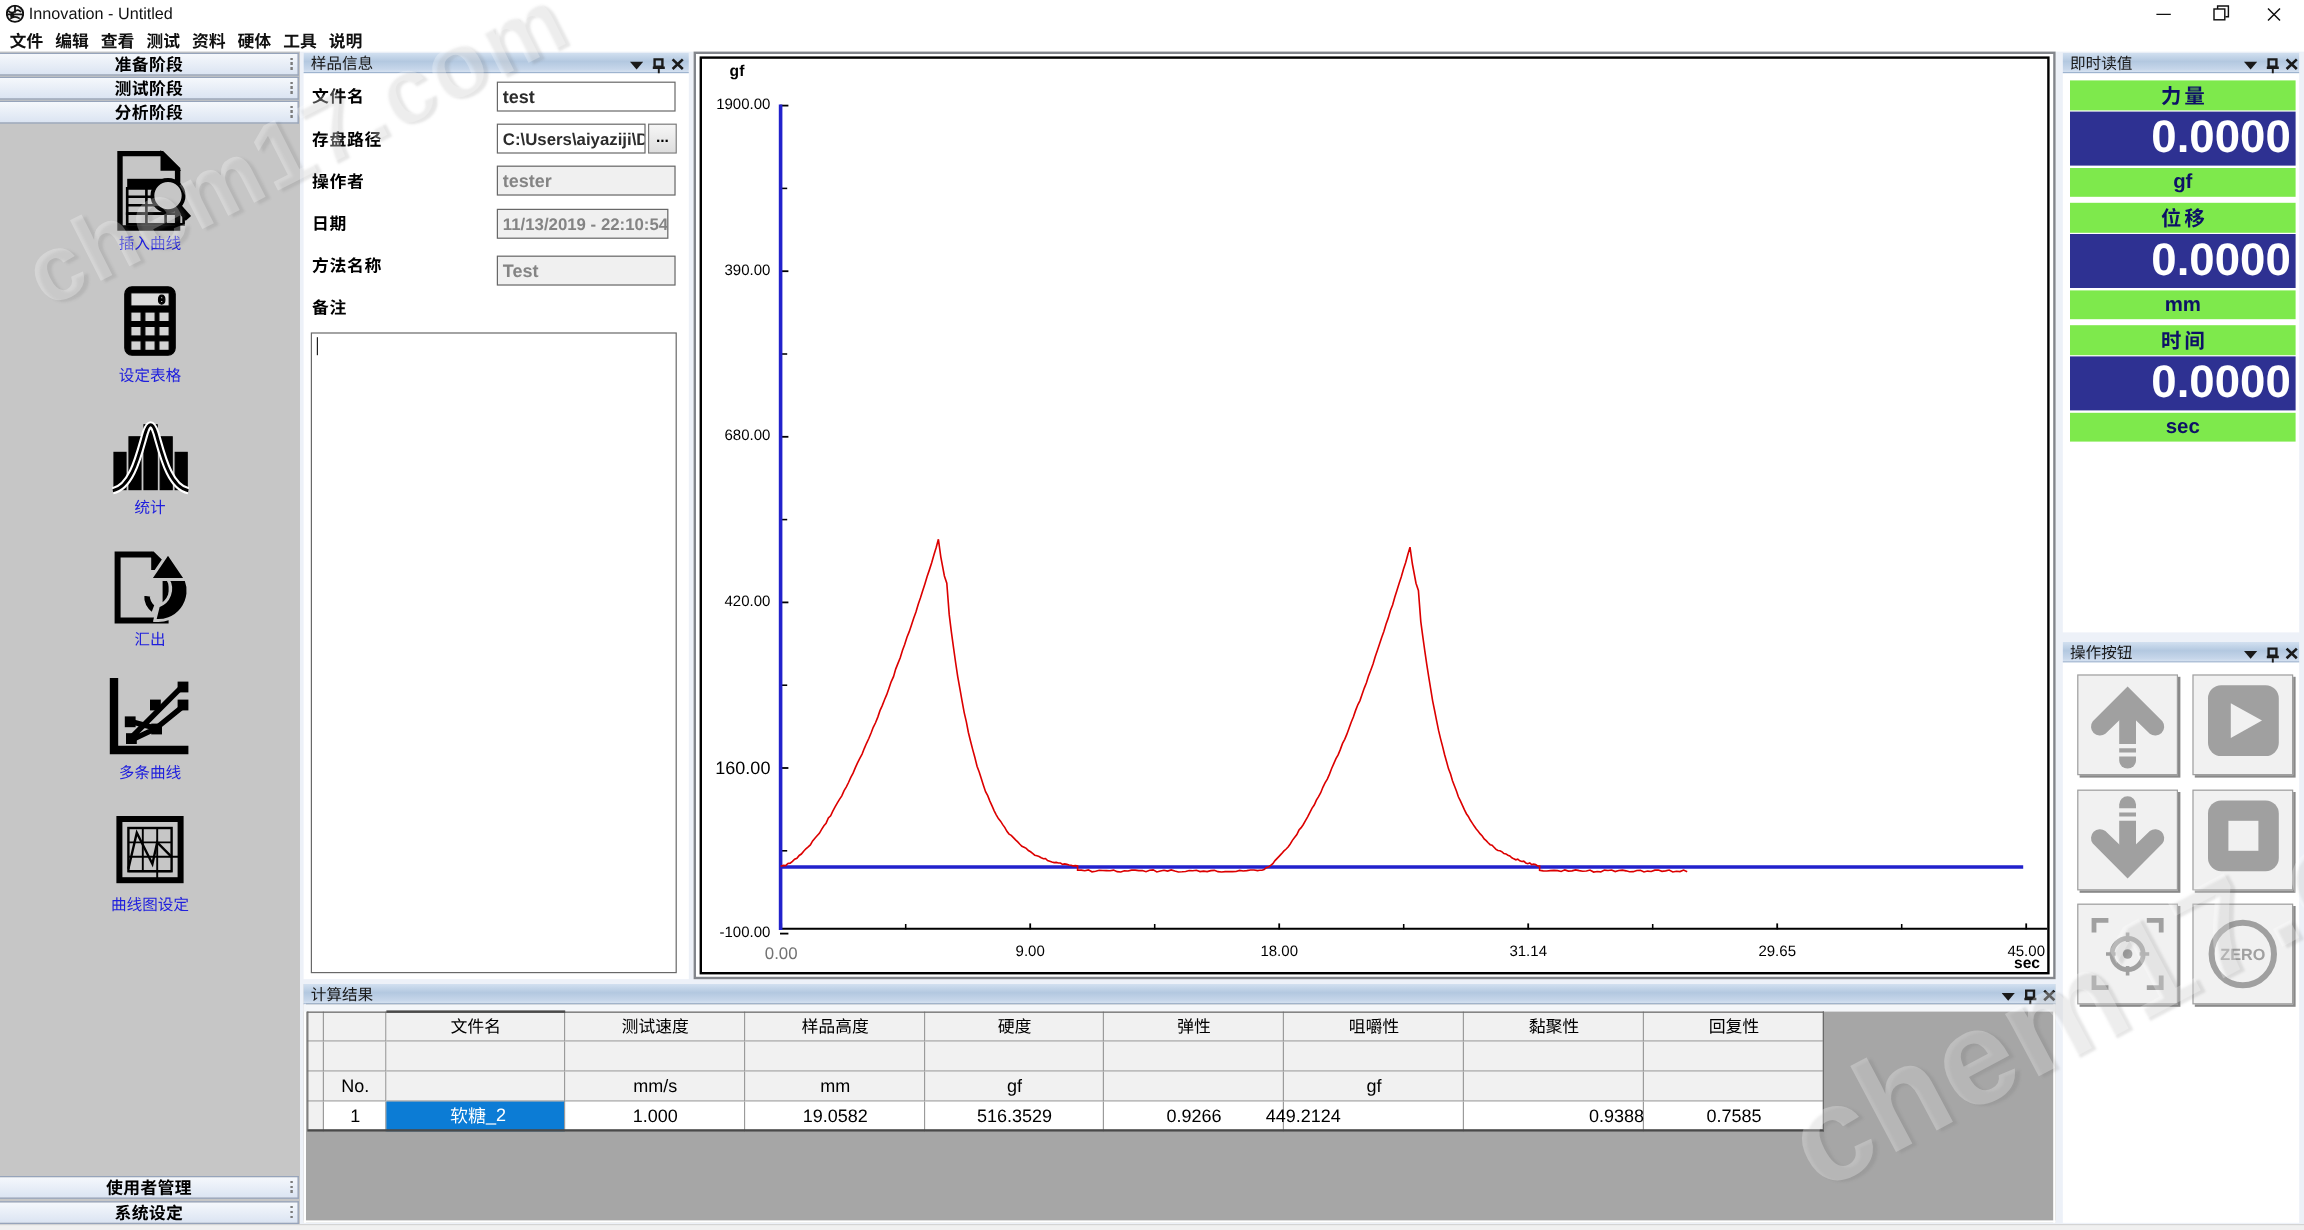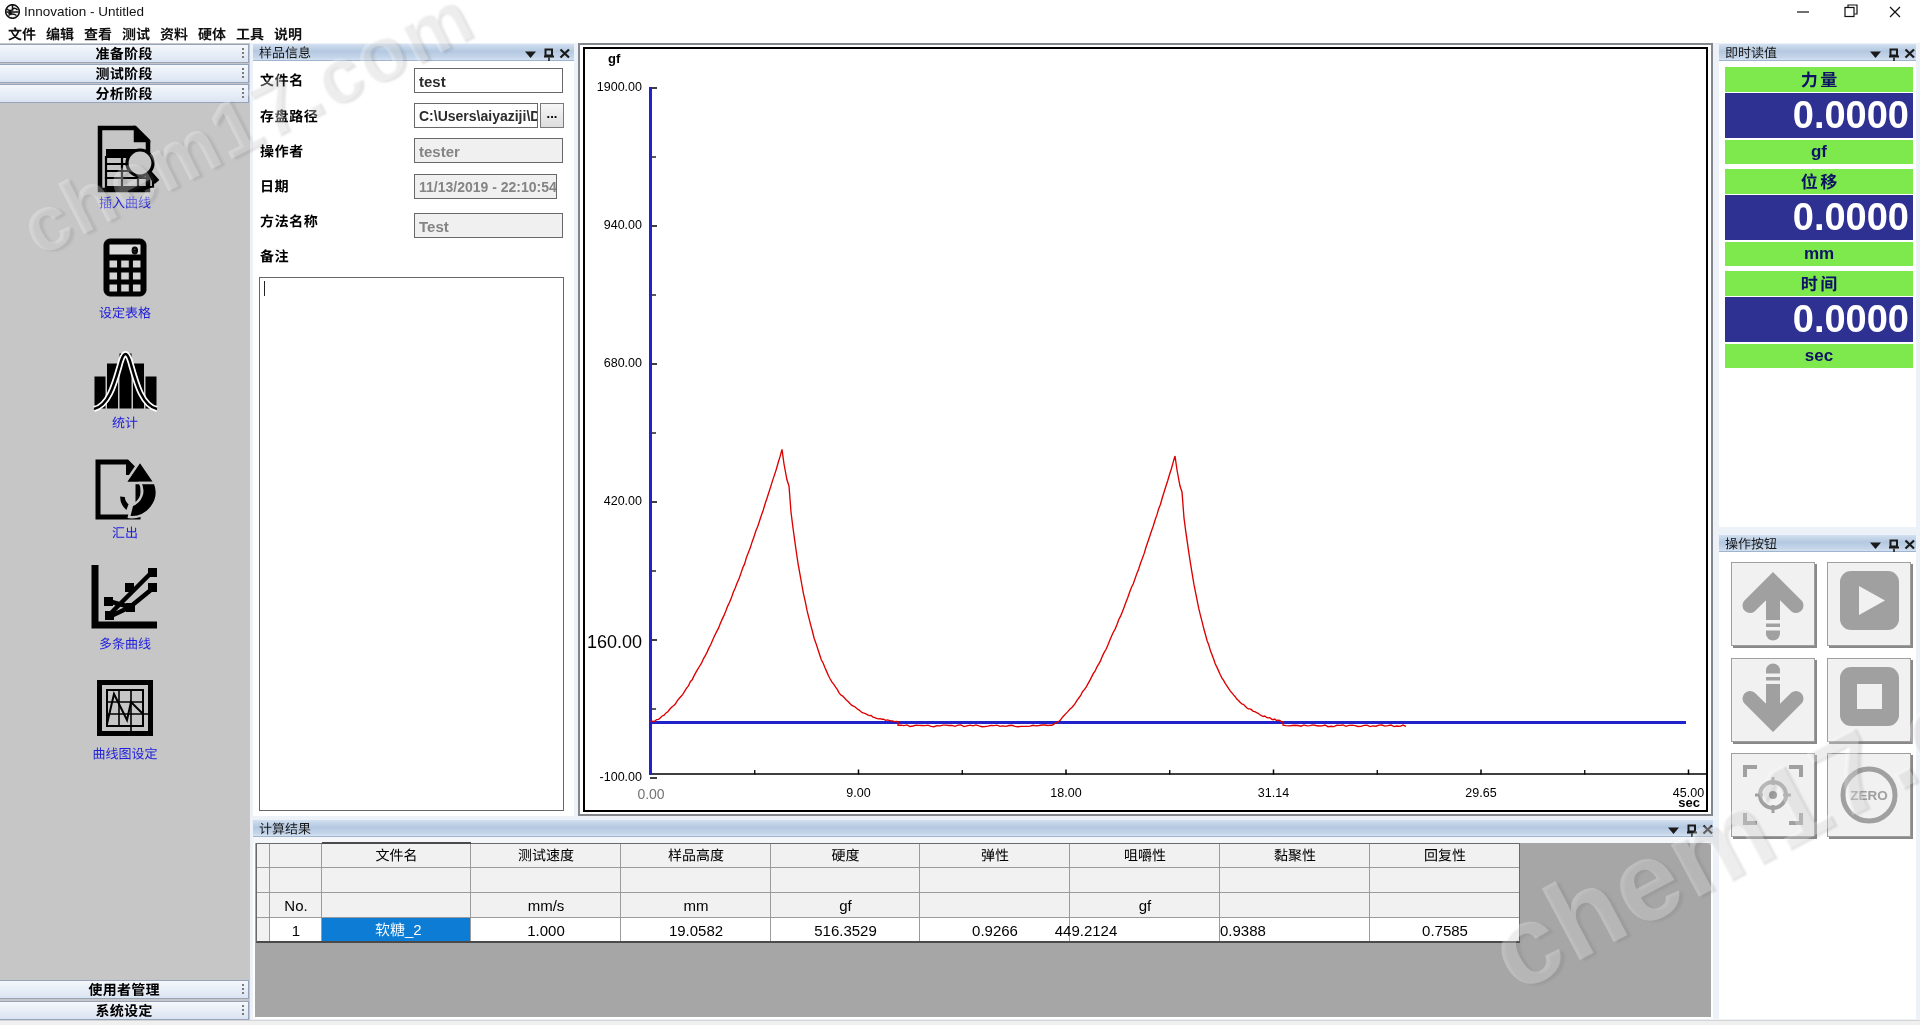--- a/index.html
+++ b/index.html
@@ -157,24 +157,24 @@
     <path d="M1273.5 769.5 v5" stroke="#000" stroke-width="1.5"></path>
     <path d="M1377.25 770 v4.5" stroke="#000" stroke-width="1.3"></path>
     <path d="M1481 769.5 v5" stroke="#000" stroke-width="1.5"></path>
     <path d="M1584.75 770 v4.5" stroke="#000" stroke-width="1.3"></path>
     <path d="M1688.5 769.5 v5" stroke="#000" stroke-width="1.5"></path>
     <path d="M650.5 87 v688" stroke="#2222cc" stroke-width="3"></path>
     <path d="M651 722.5 H1686" stroke="#2222cc" stroke-width="3"></path>
     <path d="M651.0 722.0 L651.0 721.8 L652.9 721.2 L654.7 721.3 L656.6 719.6 L658.5 719.3 L660.4 717.8 L662.2 716.0 L664.1 715.2 L666.0 712.9 L667.8 711.7 L669.7 709.3 L671.6 707.3 L673.5 705.7 L675.3 704.1 L677.2 700.8 L679.1 698.5 L680.9 696.5 L682.8 694.4 L684.7 691.1 L686.6 688.1 L688.4 686.0 L690.3 681.7 L692.2 679.8 L694.0 675.9 L695.9 672.4 L697.8 669.1 L699.7 666.0 L701.5 663.2 L703.4 658.8 L705.3 655.7 L707.1 652.1 L709.0 647.9 L710.9 644.3 L712.8 639.7 L714.6 635.7 L716.5 631.9 L718.4 628.4 L720.2 623.8 L722.1 619.4 L724.0 615.4 L725.9 610.8 L727.7 606.1 L729.6 602.3 L731.5 597.6 L733.3 592.2 L735.2 588.0 L737.1 583.1 L739.0 578.7 L740.8 573.6 L742.7 568.0 L744.6 563.9 L746.4 557.6 L748.3 552.8 L750.2 548.1 L752.1 541.9 L753.9 537.1 L755.8 531.0 L757.7 526.4 L759.5 521.0 L761.4 515.2 L763.3 510.0 L765.2 503.5 L767.0 498.3 L768.9 492.3 L770.8 486.4 L772.6 480.4 L774.5 474.9 L776.4 469.0 L778.3 462.3 L780.1 456.4 L782.0 449.4 L784.0 464.0 L787.0 480.0 L789.0 486.0 L791.0 512.0 L792.8 526.5 L794.6 539.6 L796.4 552.5 L798.1 563.8 L799.9 573.8 L801.7 584.0 L803.5 593.8 L805.3 601.6 L807.0 610.4 L808.8 617.7 L810.6 624.7 L812.4 631.3 L814.2 638.5 L816.0 643.4 L817.8 649.0 L819.5 654.3 L821.3 659.7 L823.1 663.0 L824.9 667.6 L826.7 671.6 L828.5 675.7 L830.2 679.0 L832.0 682.2 L833.8 684.3 L835.6 687.2 L837.4 689.7 L839.1 692.8 L840.9 695.1 L842.7 696.1 L844.5 698.0 L846.3 699.9 L848.1 701.6 L849.9 703.5 L851.6 705.2 L853.4 706.1 L855.2 707.0 L857.0 708.8 L858.8 709.8 L860.5 711.2 L862.3 712.7 L864.1 713.2 L865.9 713.8 L867.7 714.8 L869.5 715.6 L871.2 715.4 L873.0 717.2 L874.8 717.7 L876.6 718.4 L878.4 718.8 L880.2 718.7 L882.0 719.2 L883.7 719.2 L885.5 720.3 L887.3 719.9 L889.1 720.3 L890.9 720.8 L892.6 721.0 L894.4 721.6 L896.2 721.4 L898.0 721.6 L898.0 725.2 L901.0 725.1 L904.0 725.6 L907.0 724.9 L910.0 726.5 L913.0 726.0 L916.0 725.2 L919.0 725.4 L922.0 725.5 L925.0 725.6 L928.0 725.1 L931.0 726.4 L934.0 726.7 L937.0 725.7 L940.0 725.8 L943.0 725.1 L946.0 725.1 L949.0 725.5 L952.0 725.4 L955.0 726.4 L958.0 725.2 L961.0 724.9 L964.0 726.6 L967.0 725.9 L970.0 725.2 L973.0 725.9 L976.0 724.9 L979.0 725.9 L982.0 726.7 L985.0 726.5 L988.0 726.2 L991.0 725.4 L994.0 725.6 L997.0 725.2 L1000.0 726.3 L1003.0 725.9 L1006.0 726.3 L1009.0 725.5 L1012.0 725.3 L1015.0 726.4 L1018.0 726.7 L1021.0 726.4 L1024.0 726.4 L1027.0 726.4 L1030.0 726.2 L1033.0 725.3 L1036.0 725.8 L1039.0 725.5 L1042.0 725.0 L1045.0 725.0 L1048.0 725.5 L1049.8 725.2 L1051.6 725.2 L1053.4 724.7 L1055.3 723.0 L1057.1 722.5 L1058.9 721.2 L1060.7 719.7 L1062.5 717.2 L1064.3 715.3 L1066.1 713.4 L1068.0 711.4 L1069.8 709.3 L1071.6 707.7 L1073.4 705.8 L1075.2 703.3 L1077.0 700.3 L1078.8 698.0 L1080.7 695.5 L1082.5 691.7 L1084.3 689.7 L1086.1 687.1 L1087.9 683.9 L1089.7 680.7 L1091.5 677.1 L1093.4 673.4 L1095.2 670.9 L1097.0 666.8 L1098.8 663.9 L1100.6 660.6 L1102.4 656.1 L1104.2 652.4 L1106.1 649.3 L1107.9 645.1 L1109.7 640.4 L1111.5 636.3 L1113.3 632.2 L1115.1 629.1 L1116.9 624.7 L1118.8 619.5 L1120.6 616.1 L1122.4 611.8 L1124.2 606.9 L1126.0 601.9 L1127.8 597.5 L1129.6 592.2 L1131.5 587.3 L1133.3 583.8 L1135.1 578.5 L1136.9 573.4 L1138.7 568.9 L1140.5 563.2 L1142.3 558.6 L1144.2 553.4 L1146.0 547.3 L1147.8 542.0 L1149.6 536.7 L1151.4 531.2 L1153.2 526.2 L1155.0 520.2 L1156.9 514.9 L1158.7 508.8 L1160.5 504.2 L1162.3 497.7 L1164.1 492.0 L1165.9 486.3 L1167.7 480.8 L1169.6 474.2 L1171.4 468.8 L1173.2 462.1 L1175.0 456.0 L1177.0 470.0 L1180.0 486.0 L1182.0 492.0 L1184.0 518.0 L1185.7 530.8 L1187.3 542.1 L1189.0 553.9 L1190.6 564.1 L1192.2 573.8 L1193.9 584.2 L1195.5 592.1 L1197.2 600.7 L1198.8 608.7 L1200.5 615.7 L1202.2 622.2 L1203.8 628.8 L1205.5 634.8 L1207.1 640.7 L1208.8 645.0 L1210.4 650.6 L1212.0 654.8 L1213.7 659.2 L1215.3 664.0 L1217.0 667.4 L1218.7 671.1 L1220.3 674.7 L1222.0 678.1 L1223.6 680.4 L1225.2 683.4 L1226.9 685.9 L1228.5 688.4 L1230.2 690.9 L1231.8 692.7 L1233.5 694.9 L1235.2 696.7 L1236.8 699.1 L1238.5 700.5 L1240.1 702.3 L1241.8 703.9 L1243.4 704.3 L1245.0 706.0 L1246.7 707.8 L1248.3 708.8 L1250.0 708.9 L1251.7 709.9 L1253.3 711.3 L1255.0 711.6 L1256.6 712.7 L1258.2 713.3 L1259.9 714.8 L1261.5 715.7 L1263.2 716.5 L1264.8 716.0 L1266.5 717.4 L1268.2 717.9 L1269.8 717.6 L1271.5 719.1 L1273.1 719.7 L1274.8 719.1 L1276.4 720.5 L1278.0 720.1 L1279.7 720.5 L1281.3 721.6 L1283.0 721.7 L1283.0 725.2 L1286.0 725.7 L1289.0 725.8 L1292.0 725.5 L1295.0 725.3 L1298.0 725.5 L1301.0 726.2 L1304.0 724.9 L1307.0 725.9 L1310.0 725.7 L1313.0 724.9 L1316.0 725.5 L1319.0 726.0 L1322.0 725.8 L1325.0 725.0 L1328.0 726.7 L1331.0 726.3 L1334.0 726.6 L1337.0 725.1 L1340.0 725.4 L1343.0 725.0 L1346.0 726.3 L1349.0 725.4 L1352.0 725.1 L1355.0 725.7 L1358.0 726.5 L1361.0 726.4 L1364.0 725.4 L1367.0 725.2 L1370.0 726.6 L1373.0 725.9 L1376.0 726.2 L1379.0 725.1 L1382.0 725.0 L1385.0 726.1 L1388.0 725.7 L1391.0 725.0 L1394.0 726.6 L1397.0 726.0 L1400.0 726.3 L1403.0 725.1 L1406.0 726.4" stroke="#dc0000" stroke-width="1.35" fill="none"></path>
   </svg>
 <div class="abs" style="left:542px;top:80px;width:100px;text-align:right;font-size:12.5px;color:#000">1900.00</div>
-<div class="abs" style="left:542px;top:218px;width:100px;text-align:right;font-size:12.5px;color:#000">940.00</div>
+<div class="abs" style="left:542px;top:218px;width:100px;text-align:right;font-size:12.5px;color:#000">390.00</div>
 <div class="abs" style="left:542px;top:356px;width:100px;text-align:right;font-size:12.5px;color:#000">680.00</div>
 <div class="abs" style="left:542px;top:494px;width:100px;text-align:right;font-size:12.5px;color:#000">420.00</div>
-<div class="abs" style="left:542px;top:632px;width:100px;text-align:right;font-size:18px;color:#000">160.00</div>
+<div class="abs" style="left:542px;top:632px;width:100px;text-align:right;font-size:15px;color:#000">160.00</div>
 <div class="abs" style="left:542px;top:770px;width:100px;text-align:right;font-size:12.5px;color:#000">-100.00</div>
 <div class="abs" style="left:601px;top:786px;width:100px;text-align:center;font-size:14px;color:#737373">0.00</div>
 <div class="abs" style="left:808.5px;top:786px;width:100px;text-align:center;font-size:12.5px;color:#000">9.00</div>
 <div class="abs" style="left:1016px;top:786px;width:100px;text-align:center;font-size:12.5px;color:#000">18.00</div>
 <div class="abs" style="left:1223.5px;top:786px;width:100px;text-align:center;font-size:12.5px;color:#000">31.14</div>
 <div class="abs" style="left:1431px;top:786px;width:100px;text-align:center;font-size:12.5px;color:#000">29.65</div>
 <div class="abs" style="left:1638.5px;top:786px;width:100px;text-align:center;font-size:12.5px;color:#000">45.00</div>
 <div class="abs" style="left:608px;top:51px;font-size:13px;font-weight:bold;color:#000">gf</div>
 <div class="abs" style="left:1650px;top:795px;width:50px;text-align:right;font-size:13px;font-weight:bold;color:#000">sec</div>
 <div class="abs panel" style="left:1719px;top:44px;width:197px;height:483px"></div>
@@ -309,21 +309,21 @@
 <div class="abs" style="left:621px;top:893px;width:150px;text-align:center;font-size:15px;line-height:25px">mm</div>
 <div class="abs" style="left:771px;top:893px;width:149px;text-align:center;font-size:15px;line-height:25px">gf</div>
 <div class="abs" style="left:1070px;top:893px;width:150px;text-align:center;font-size:15px;line-height:25px">gf</div>
 <div class="abs" style="left:270px;top:918px;width:52px;text-align:center;font-size:15px;line-height:25px">1</div>
 <div class="abs" style="left:405px;top:918px;font-size:15px;line-height:24px;color:#fff">_2</div>
 <div class="abs" style="left:471px;top:918px;width:150px;text-align:center;font-size:15px;line-height:25px;color:#000">1.000</div>
 <div class="abs" style="left:621px;top:918px;width:150px;text-align:center;font-size:15px;line-height:25px;color:#000">19.0582</div>
 <div class="abs" style="left:771px;top:918px;width:149px;text-align:center;font-size:15px;line-height:25px;color:#000">516.3529</div>
 <div class="abs" style="left:920px;top:918px;width:150px;text-align:center;font-size:15px;line-height:25px;color:#000">0.9266</div>
 <div class="abs" style="left:1011px;top:918px;width:150px;text-align:center;font-size:15px;line-height:25px;color:#000">449.2124</div>
-<div class="abs" style="left:1220px;top:918px;width:150px;text-align:left;font-size:15px;line-height:25px;color:#000">0.9388</div>
+<div class="abs" style="left:1220px;top:918px;width:150px;text-align:right;font-size:15px;line-height:25px;color:#000">0.9388</div>
 <div class="abs" style="left:1370px;top:918px;width:150px;text-align:center;font-size:15px;line-height:25px;color:#000">0.7585</div>
 <div class="abs" style="left:0;top:1020px;width:1920px;height:5px;background:#f0f0f0;border-top:1px solid #d4d4d4"></div>
 <div style="position:absolute;font-weight:bold;color:rgba(255,255,255,0.27);text-shadow:3px 3px 2px rgba(105,105,105,0.17);transform-origin:0 0;white-space:nowrap;z-index:60;pointer-events:none;letter-spacing:2px;left:6px;top:193px;font-size:78px;transform:rotate(-27deg)">chem17.com</div>
 <div style="position:absolute;font-weight:bold;color:rgba(255,255,255,0.27);text-shadow:3px 3px 2px rgba(105,105,105,0.17);transform-origin:0 0;white-space:nowrap;z-index:60;pointer-events:none;letter-spacing:2px;left:1468px;top:903px;font-size:112px;transform:rotate(-28deg)">chem17.com</div>
 <svg width="1920" height="1025" style="position:absolute;left:0;top:0;z-index:50;pointer-events:none">
     <defs>
       <path id="b4ef6" d="M587 837H709V-89H587ZM417 794 533 771Q519 703 499 636Q479 569 454 511Q430 452 403 408Q392 417 372 428Q353 439 333 449Q314 460 299 465Q326 505 349 558Q372 612 389 672Q406 733 417 794ZM456 656H919V538H426ZM316 365H966V248H316ZM242 846 356 810Q324 726 281 640Q238 555 187 479Q137 403 83 345Q77 360 66 383Q55 407 42 431Q29 455 18 470Q63 516 105 576Q146 636 182 705Q217 774 242 846ZM143 569 257 683 257 682V-88H143Z"></path>
       <path id="b4f4d" d="M363 681H922V565H363ZM421 508 530 533Q541 484 552 428Q563 373 572 319Q581 264 588 215Q595 166 599 127L481 94Q478 133 472 183Q466 234 458 290Q450 346 441 402Q431 458 421 508ZM757 537 883 517Q873 454 860 387Q847 320 832 254Q818 189 803 130Q788 71 773 24L670 45Q683 94 696 155Q710 216 721 282Q733 349 743 414Q752 479 757 537ZM326 66H956V-50H326ZM553 836 667 864Q681 828 696 785Q710 743 718 711L599 677Q593 709 580 754Q566 799 553 836ZM259 846 372 810Q339 726 296 640Q252 555 200 479Q149 402 94 345Q89 360 78 383Q66 407 53 431Q40 455 30 470Q76 516 118 576Q161 636 197 705Q233 774 259 846ZM158 569 278 690 279 689V-88H158Z"></path>
       <path id="b4f53" d="M221 846 335 811Q306 727 265 641Q225 556 177 479Q130 403 79 345Q73 360 62 383Q50 407 37 431Q24 455 13 470Q56 516 95 576Q133 637 166 706Q198 775 221 846ZM140 569 254 683 254 682V-88H140ZM566 845H683V-82H566ZM312 671H960V557H312ZM434 186H818V79H434ZM726 607Q752 523 793 438Q834 352 884 279Q934 205 988 154Q967 139 941 112Q914 85 898 61Q844 121 795 205Q746 289 707 386Q668 484 640 583ZM529 617 616 593Q588 489 547 389Q506 289 455 204Q404 119 345 58Q335 72 320 89Q305 107 289 123Q272 139 259 149Q317 200 368 275Q420 351 462 440Q503 528 529 617Z"></path>
       <path id="b4f5c" d="M493 686H972V572H436ZM624 467H947V357H624ZM623 245H960V133H623ZM563 648H687V-89H563ZM516 840 631 810Q603 729 566 649Q528 569 484 500Q440 430 394 377Q385 389 368 405Q351 421 333 437Q316 452 302 461Q347 506 387 567Q426 628 460 698Q493 769 516 840ZM251 846 367 809Q335 724 291 638Q247 552 195 475Q143 399 88 342Q82 357 71 381Q59 405 46 430Q33 455 22 470Q68 516 111 576Q153 636 189 705Q226 774 251 846ZM150 569 271 690 271 689V-88H150Z"></path>

